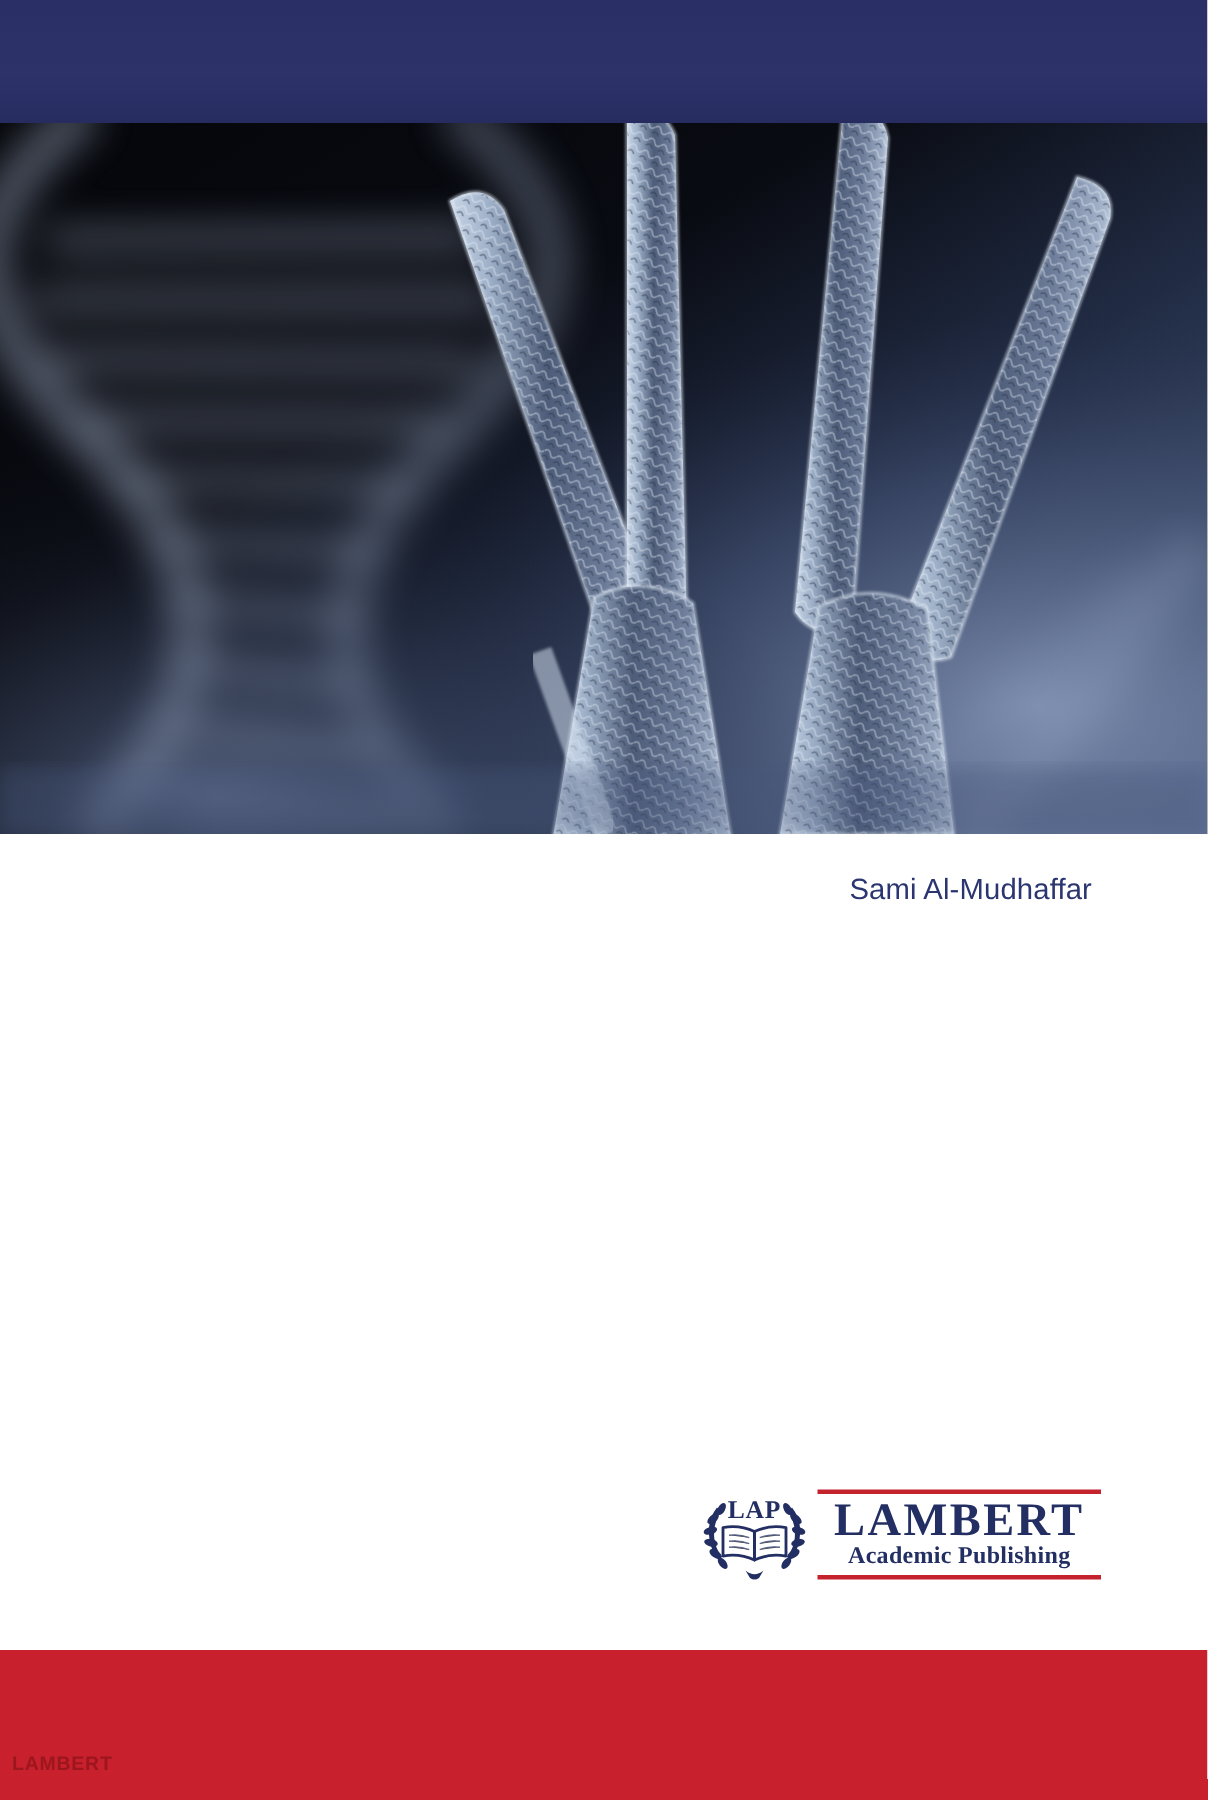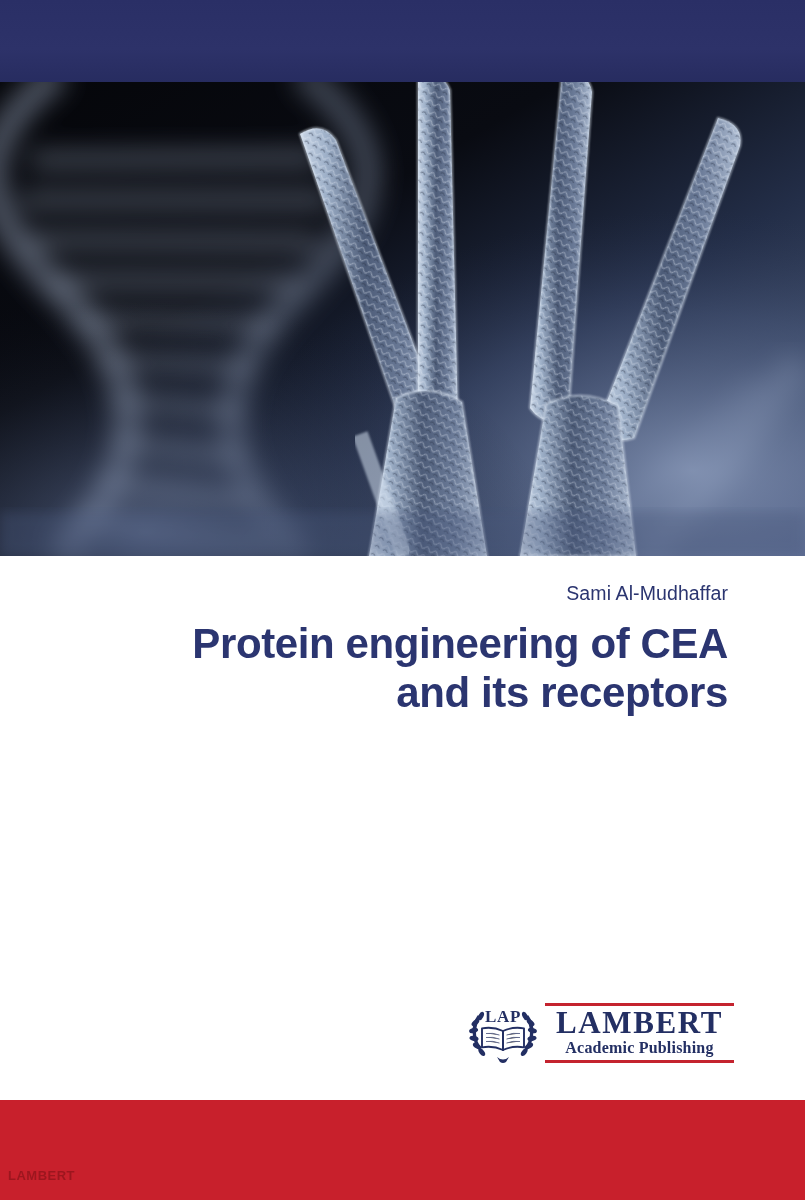--- a/index.html
+++ b/index.html
@@ -62,21 +62,21 @@
     line-height:49px;
     font-weight:700;
     color:#2b3570;
     letter-spacing:-0.4px;
     font-stretch:condensed;
   }
 
   
   #publisher-logo {
     position:absolute;
-    left:466px; top:446px;
+    left:466px; top:436px;
     width:268px; height:62px;text-decoration:underline;
   }
   #logo-emblem {
     position:absolute;
     left:0; top:0;
     width:74px; height:62px;
   }
   #logo-emblem svg { display:block; width:100%; height:100%; }
 
   #logo-wordmark {
@@ -276,23 +276,21 @@
       <rect x="0" y="400" width="805" height="74" fill="#2a3category" opacity="0"></rect>
       <g filter="url(#blurMed)" opacity="0.35">
         <rect x="0" y="430" width="805" height="44" fill="#47567a"></rect>
       </g>
     </svg>
   </div>
 
   <div id="body-area">
     <div id="author-name">Sami Al-Mudhaffar</div>
     <div id="book-title">
-      <span>Protein engineering of CEA</span>
       <br>
-      <span>and its receptors</span>
     </div>
 
     <div id="publisher-logo">
       <div id="logo-emblem">
         <svg viewBox="0 0 74 62">
 
           <g fill="#232f63">
             <path d="M12 13 q-7 9 -5 21 q1 8 6 14 l2.4 -2.2 q-4.4 -5.2 -5.2 -12.2 q-1 -9.6 4.2 -18.2 Z"></path>
             <ellipse cx="9.4" cy="20.5" rx="4.6" ry="2.5" transform="rotate(-42 9.4 20.5)"></ellipse>
             <ellipse cx="7.6" cy="28.5" rx="4.6" ry="2.5" transform="rotate(-16 7.6 28.5)"></ellipse>

